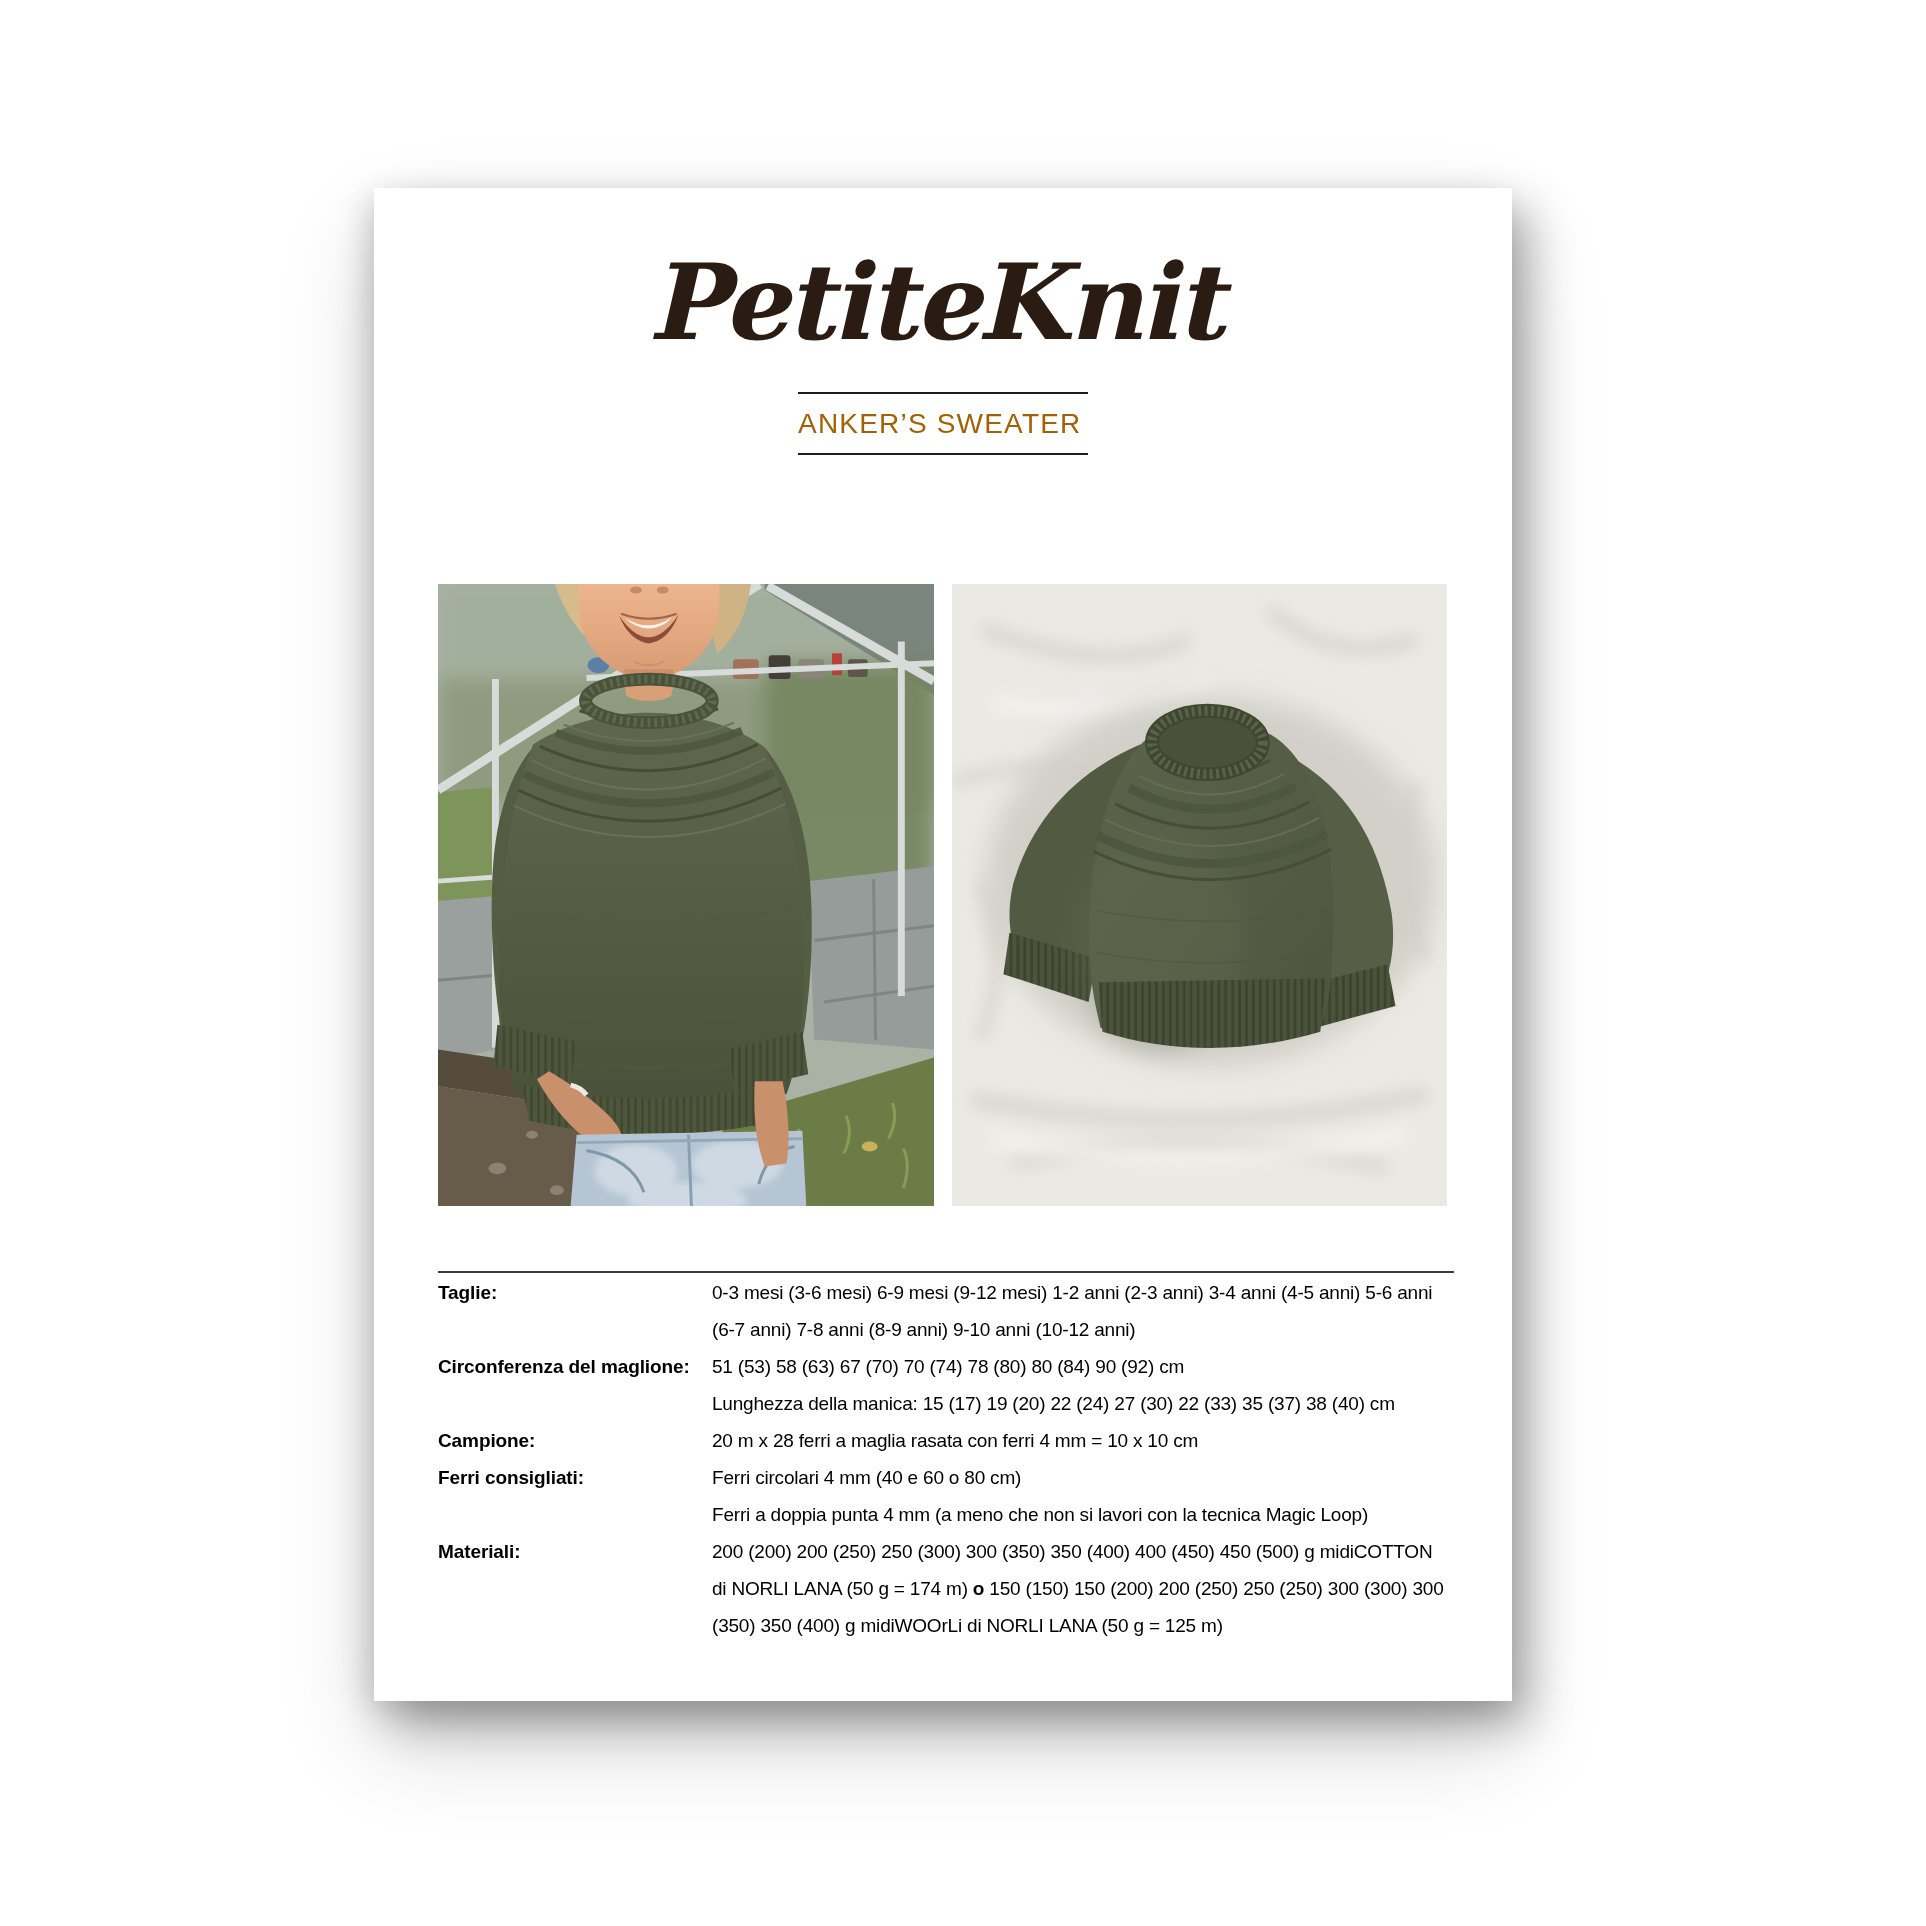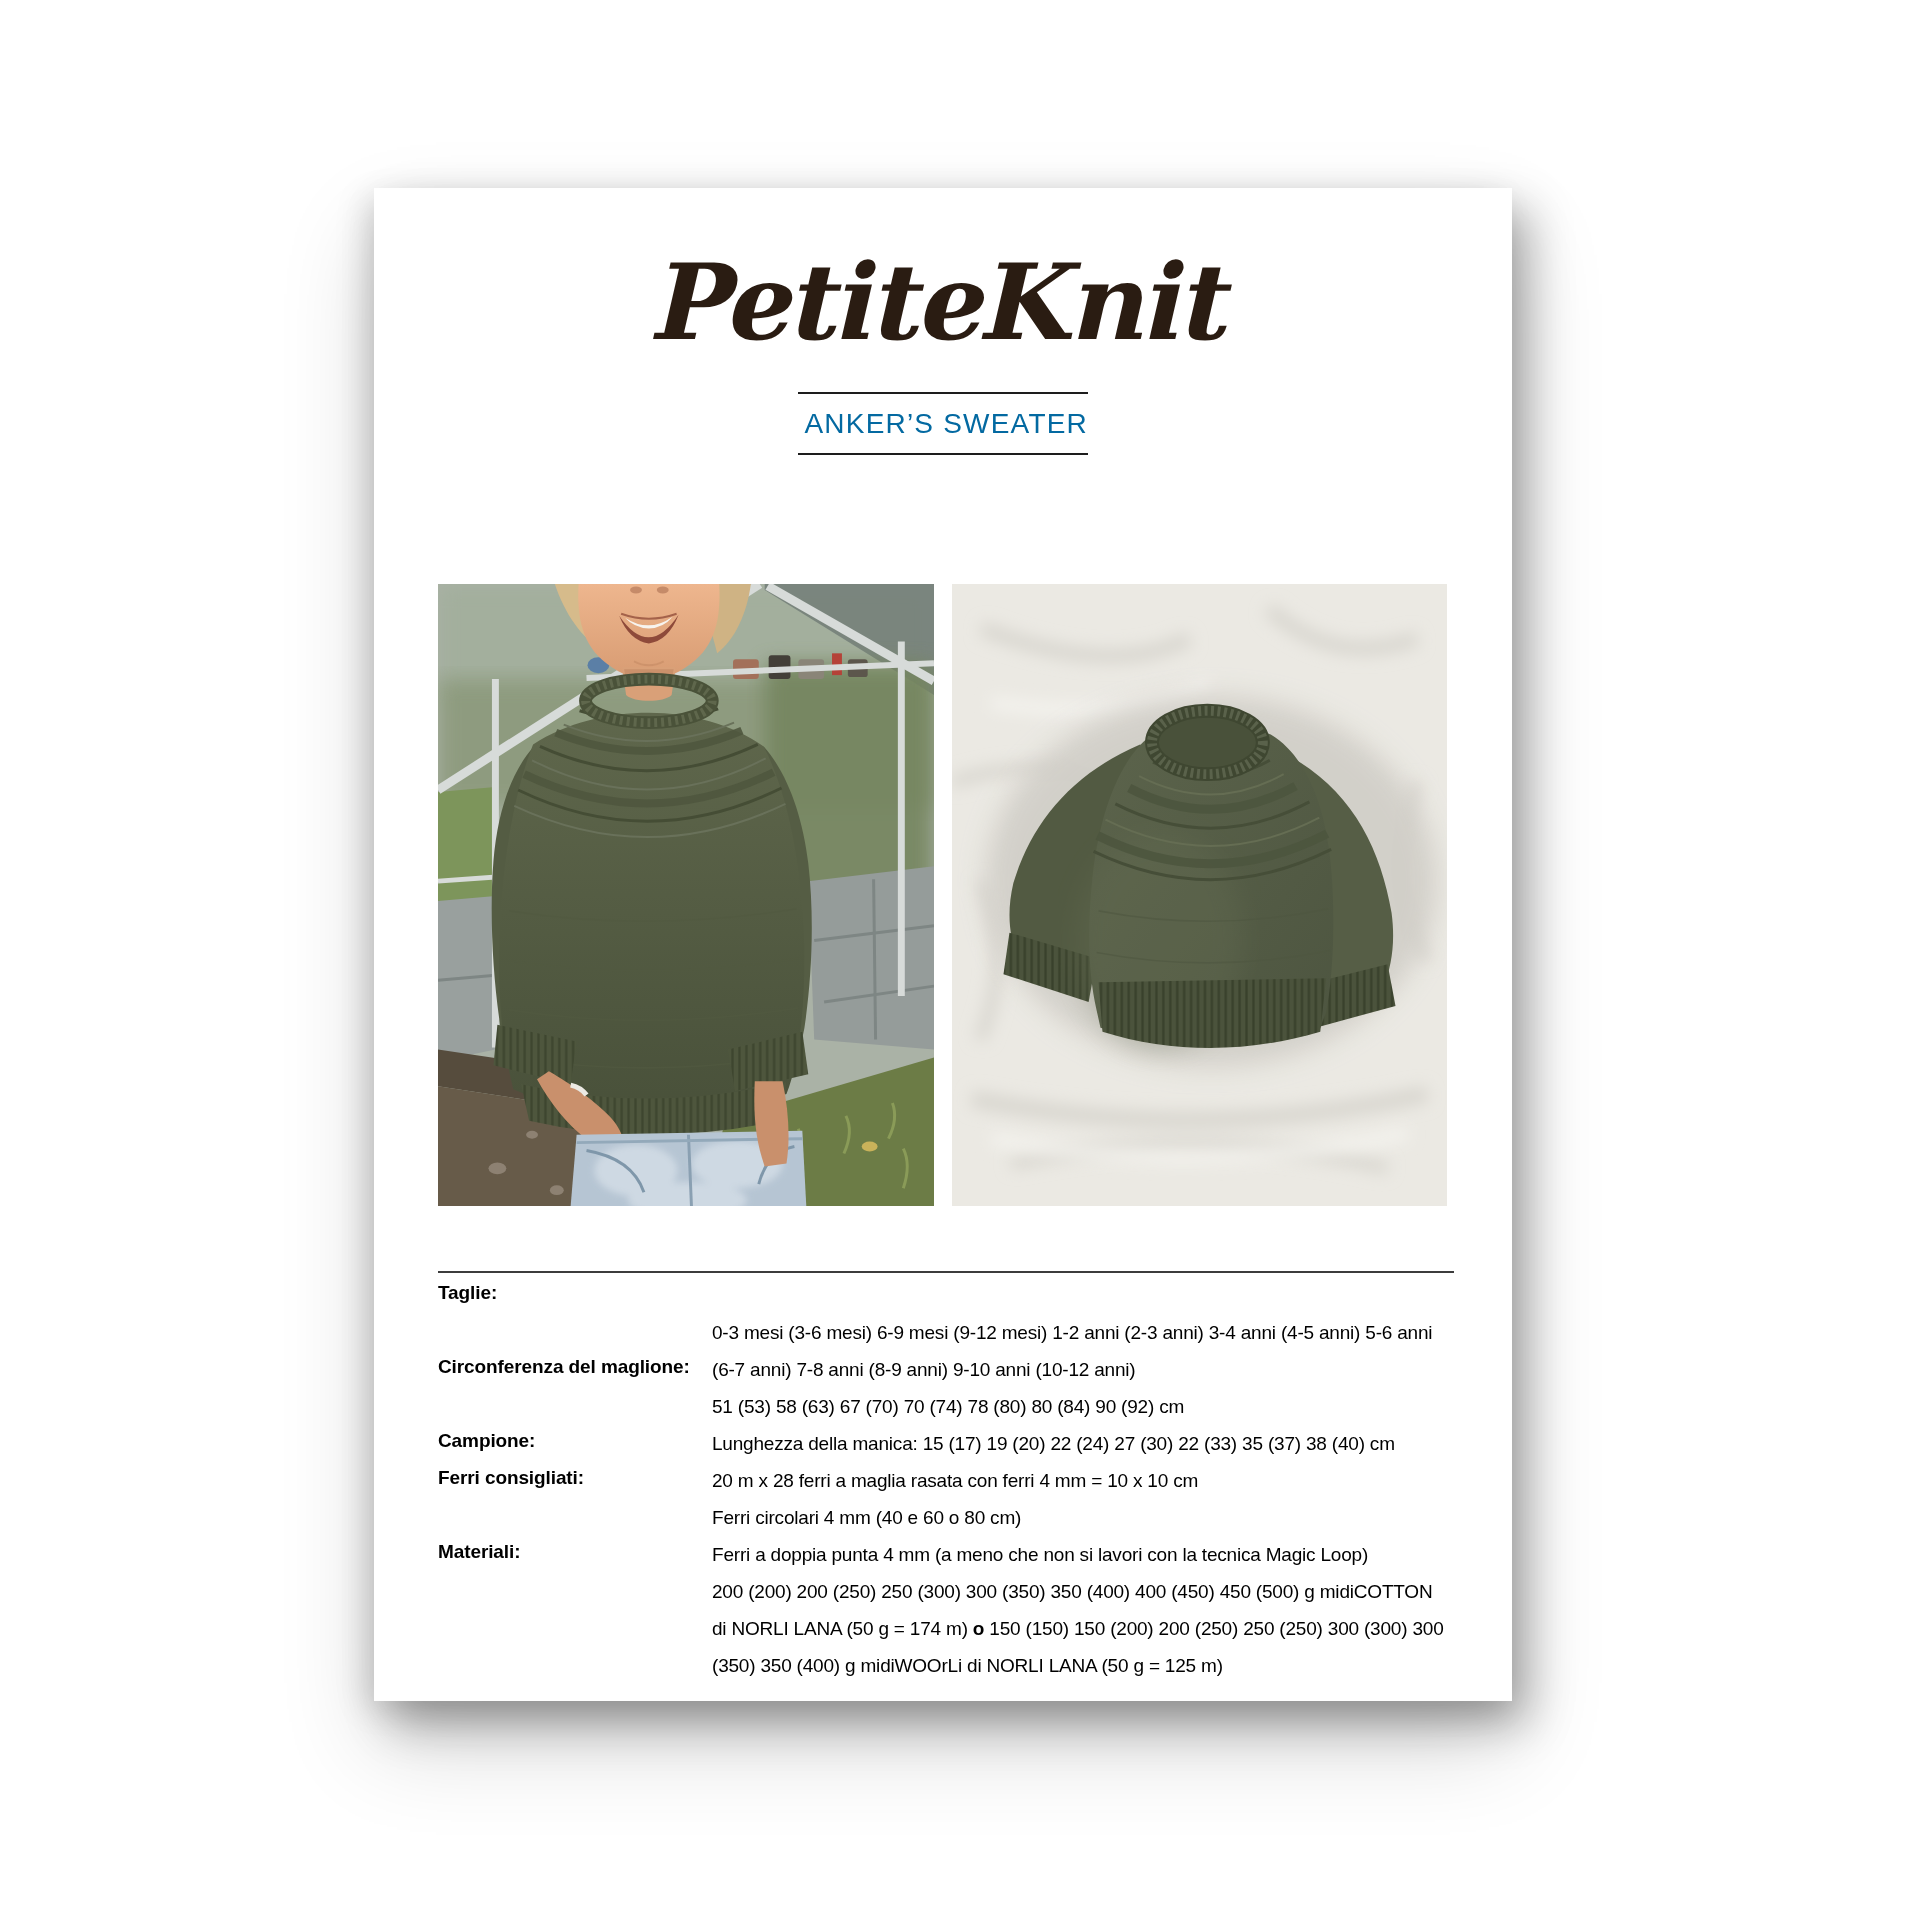--- a/index.html
+++ b/index.html
@@ -5,30 +5,30 @@
   html,body{margin:0;padding:0;background:#ffffff;}
   .canvas{position:relative;width:1927px;height:1927px;background:#ffffff;overflow:hidden;
           font-family:"Liberation Sans", sans-serif;}
   .sheet{position:absolute;left:374px;top:188px;width:1138px;height:1513px;background:#ffffff;
          box-shadow:16px 22px 42px rgba(0,0,0,.30), -10px 8px 30px rgba(0,0,0,.10), 0 44px 89px rgba(0,0,0,.16);}
   .logo{position:absolute;left:0;top:36px;width:1138px;height:156px;display:flex;align-items:center;justify-content:center;
         font-family:"DejaVu Serif", serif;font-style:italic;font-weight:bold;font-size:105px;letter-spacing:-3px;
         color:#2a1c12;transform:skewX(-2deg);}
   .subtitle-block{position:absolute;left:424px;top:204px;width:290px;}
   .subtitle-rule{height:2px;background:#1d1d1d;}
-  .subtitle-text{height:59px;line-height:59px;text-align:right;font-size:28px;letter-spacing:1.2px;color:#0369a1;white-space:nowrap;}
+  .subtitle-text{height:59px;line-height:59px;text-align:left;font-size:28px;letter-spacing:1.2px;color:#a16207;white-space:nowrap;}
   .photos{position:absolute;left:64px;top:396px;width:1009px;height:622px;display:flex;gap:18px;}
   .photo{width:496px;height:622px;overflow:hidden;background:#dadad6;}
   .photo svg{display:block;width:100%;height:100%;}
   .spec{position:absolute;left:64px;top:1083px;width:1016px;}
   .spec-rule{height:2px;background:#3c3c3c;}
   .spec-rows{margin-top:9px;}
   .spec-line{display:flex;height:37px;align-items:flex-start;font-size:19px;color:#000;}
   .spec-label{width:274px;flex:0 0 274px;font-weight:bold;white-space:nowrap;letter-spacing:-0.1px;}
-  .spec-value{white-space:nowrap;letter-spacing:-0.2px;margin-top:40px;}
+  .spec-value{white-space:nowrap;letter-spacing:-0.2px;}
   .spec-value b{font-weight:bold;}
 </style>
 </head>
 <body>
 
 <div class="canvas">
   <div class="sheet">
 
     <div class="logo">PetiteKnit</div>
 

